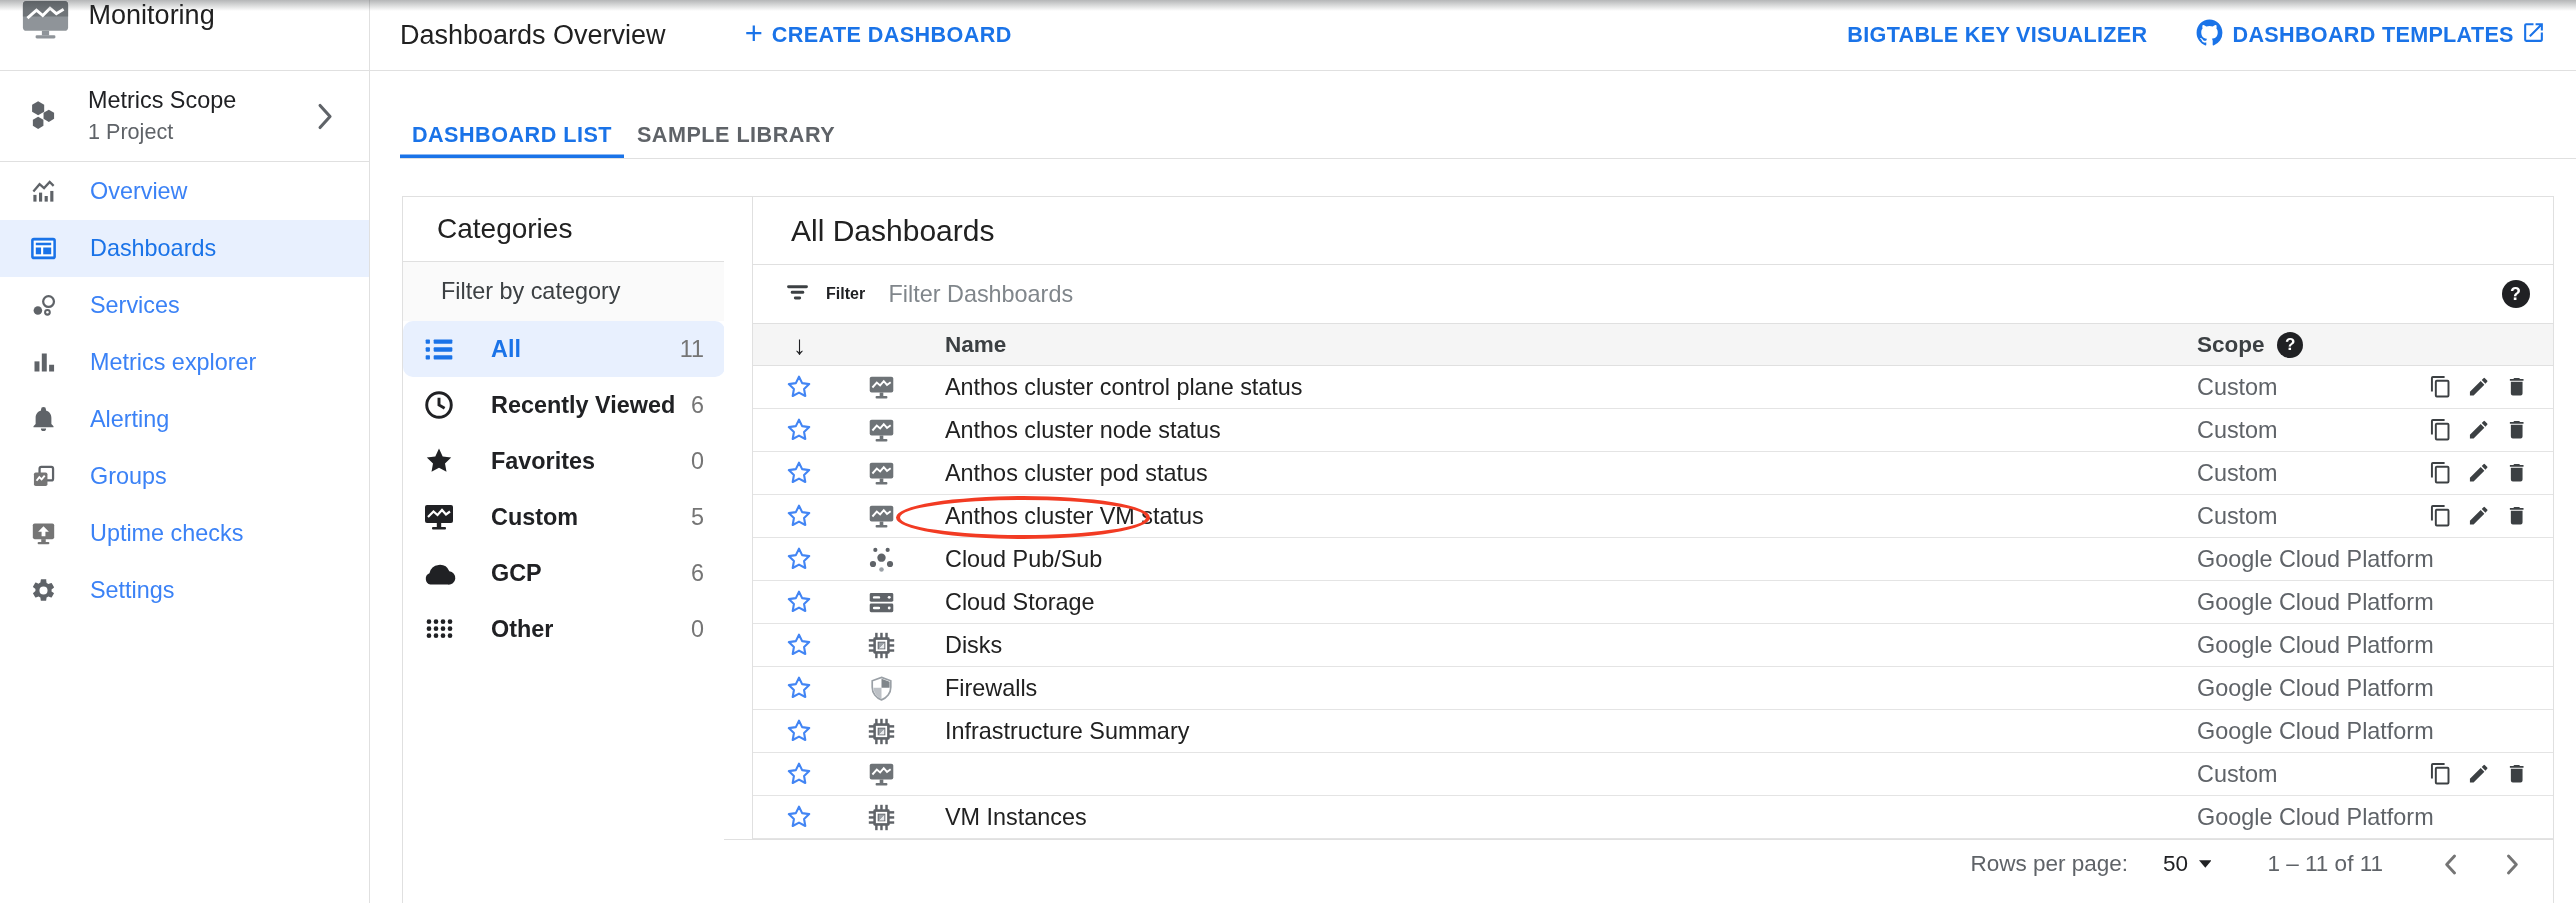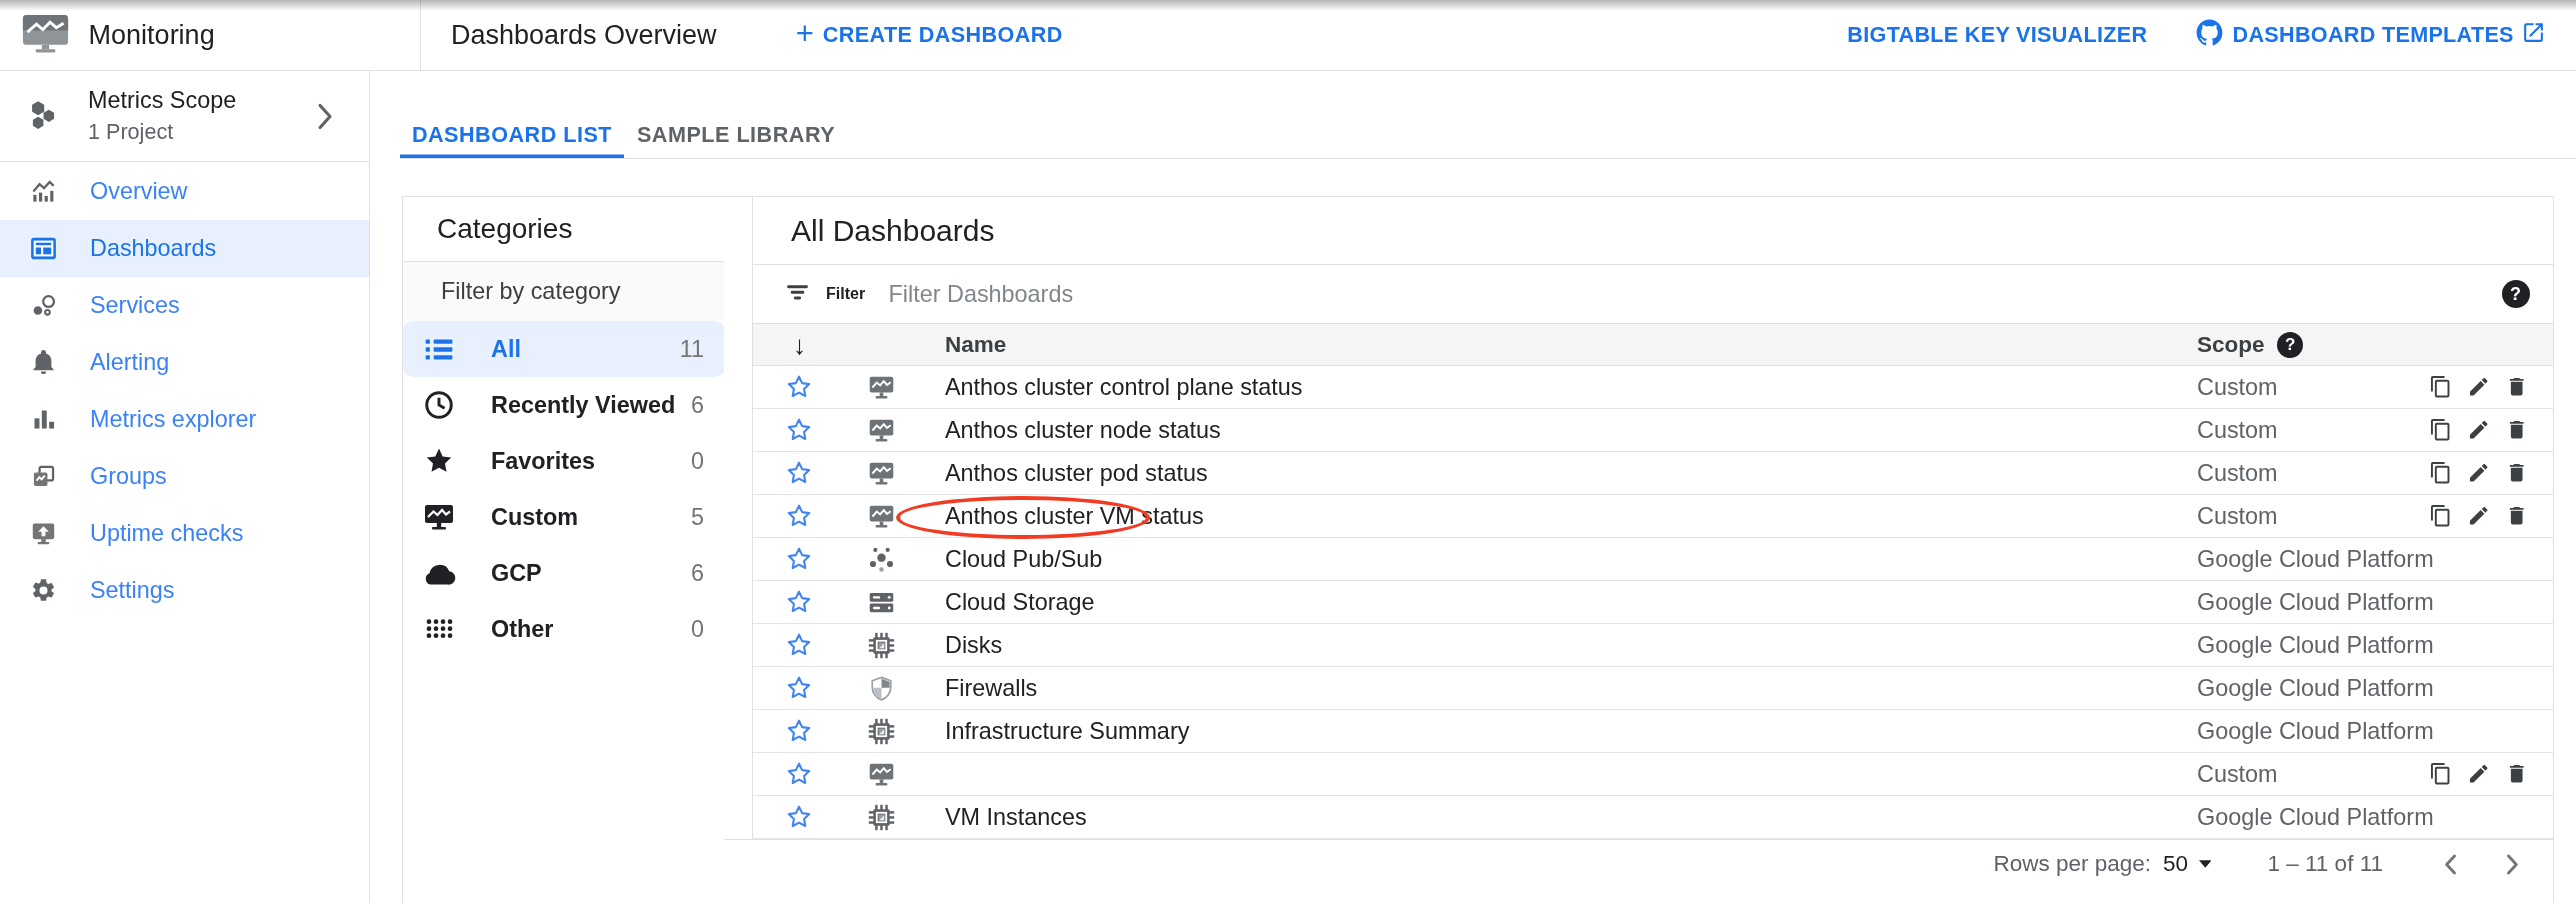--- a/index.html
+++ b/index.html
@@ -7,21 +7,21 @@
   body {
     font-family: "Liberation Sans", "DejaVu Sans", sans-serif;
     background:#fff; color:#202124; position:relative; overflow:hidden;
     -webkit-font-smoothing: antialiased;
   }
   .top-shadow { position:absolute; top:0; left:0; width:2576px; height:10.8px;
     background:linear-gradient(to bottom, rgba(60,64,67,.38), rgba(60,64,67,0)); z-index:60; pointer-events:none; }
 
   
   .top-bar { position:absolute; top:0; left:0; width:2576px; height:71px; border-bottom:0.9px solid #e0e0e0; display:flex; background:#fff; z-index:5; }
-  .brand { width:421px; border-right:0.9px solid #e0e0e0; display:flex; align-items:center; padding-left:21.6px; gap:20px; flex:none; }
+  .brand { width:370px; border-right:0.9px solid #e0e0e0; display:flex; padding-left:21.6px; gap:20px; flex:none; }
   .brand-title { font-size:27px; color:#212121; }
   .header-main { flex:1; display:flex; align-items:center; padding-left:30px; padding-right:30px; }
   .page-title { font-size:27px; color:#212121; white-space:nowrap; }
   .create-btn { display:flex; align-items:center; gap:9px; margin-left:79px; color:#1a73e8; cursor:pointer; }
   .create-btn .plus { font-size:31px; font-weight:400; line-height:1; margin-top:-2.7px; }
   .create-btn .lbl { font-size:21.6px; font-weight:700; letter-spacing:0.4px; }
   .header-links { margin-left:auto; display:flex; align-items:center; gap:47px; }
   .hlink { display:flex; align-items:center; gap:7.2px; color:#1a73e8; font-size:21.6px; font-weight:700; letter-spacing:0.3px; cursor:pointer; white-space:nowrap; }
 
   
@@ -77,21 +77,21 @@
 
   .trow { height:43px; border-bottom:0.9px solid #e4e4e4; display:flex; align-items:center; position:relative; }
   .trow .star { position:absolute; left:32px; display:flex; cursor:pointer; }
   .trow .ricon { position:absolute; left:114px; width:29px; display:flex; justify-content:center; }
   .trow .rname { position:absolute; left:192px; font-size:23.4px; color:#212121; cursor:pointer; }
   .trow .rtype { position:absolute; left:1444px; font-size:23.4px; color:#5f6368; }
   .trow .actions { position:absolute; right:25px; display:flex; gap:14.4px; align-items:center; }
   .trow .abtn { display:flex; cursor:pointer; }
 
   .pagination { height:49px; border-top:0.9px solid #e0e0e0; display:flex; align-items:center; justify-content:flex-end; padding-right:27px; font-size:22.5px; color:#5f6368; }
-  .pg-label { margin-right:12px; }
+  .pg-label { margin-right:35px; }
   .pg-select { display:flex; align-items:center; gap:10.8px; color:#202124; cursor:pointer; margin-right:56px; }
   .pg-range { margin-right:54px; color:#5f6368; }
   .pg-chev { display:flex; cursor:pointer; }
   .pg-chev + .pg-chev { margin-left:31px; }
 
   
   .annotation-ellipse { position:absolute; left:896px; top:496px; width:254px; height:43px;
     border:4.5px solid #f23b23; border-radius:50%; z-index:40; pointer-events:none; }
 </style>
 </head>
@@ -185,36 +185,36 @@
             <circle cx="7" cy="16.5" r="3.8" fill="#5f6368"></circle>
             <circle cx="16.5" cy="8.5" r="4.8" fill="none" stroke="#5f6368" stroke-width="2"></circle>
             <circle cx="15.5" cy="18" r="2.1" fill="none" stroke="#5f6368" stroke-width="1.8"></circle>
           </svg>
         </span>
     <span class="nlabel">Services</span>
       </div>
       <div class="nav-item">
         <span class="nicon">
           <svg width="27" height="27" viewBox="0 0 24 24">
-            <path d="M12 22.2a2.3 2.3 0 0 0 2.3-2.3H9.7A2.3 2.3 0 0 0 12 22.2zm7-6.2v-5.5c0-3.2-1.8-5.9-4.8-6.6V3a2.2 2.2 0 0 0-4.4 0v.9C6.8 4.6 5 7.3 5 10.5V16l-1.9 1.9v1H20.9v-1z" fill="#5f6368"></path>
-          </svg>
-        </span>
-    <span class="nlabel">Alerting</span>
-      </div>
-      <div class="nav-item">
-        <span class="nicon">
-          <svg width="27" height="27" viewBox="0 0 24 24">
             <g fill="#5f6368">
               <rect x="4" y="11" width="4.4" height="9"></rect>
               <rect x="10.5" y="4" width="4.4" height="16"></rect>
               <rect x="17" y="14" width="4.4" height="6"></rect>
             </g>
           </svg>
         </span>
     <span class="nlabel">Metrics explorer</span>
+      </div>
+      <div class="nav-item">
+        <span class="nicon">
+          <svg width="27" height="27" viewBox="0 0 24 24">
+            <path d="M12 22.2a2.3 2.3 0 0 0 2.3-2.3H9.7A2.3 2.3 0 0 0 12 22.2zm7-6.2v-5.5c0-3.2-1.8-5.9-4.8-6.6V3a2.2 2.2 0 0 0-4.4 0v.9C6.8 4.6 5 7.3 5 10.5V16l-1.9 1.9v1H20.9v-1z" fill="#5f6368"></path>
+          </svg>
+        </span>
+    <span class="nlabel">Alerting</span>
       </div>
       <div class="nav-item">
         <span class="nicon">
           <svg width="29" height="29" viewBox="0 0 24 24">
             <rect x="8.5" y="3.5" width="12" height="12" rx="1.6" fill="none" stroke="#5f6368" stroke-width="2"></rect>
             <rect x="3.5" y="8.5" width="12" height="12" rx="1.6" fill="#757575"></rect>
             <path d="M5.8 15.8 8.3 12.6l2 2 2.8-3.4" stroke="#fff" stroke-width="1.7" fill="none"></path>
           </svg>
         </span>
     <span class="nlabel">Groups</span>

